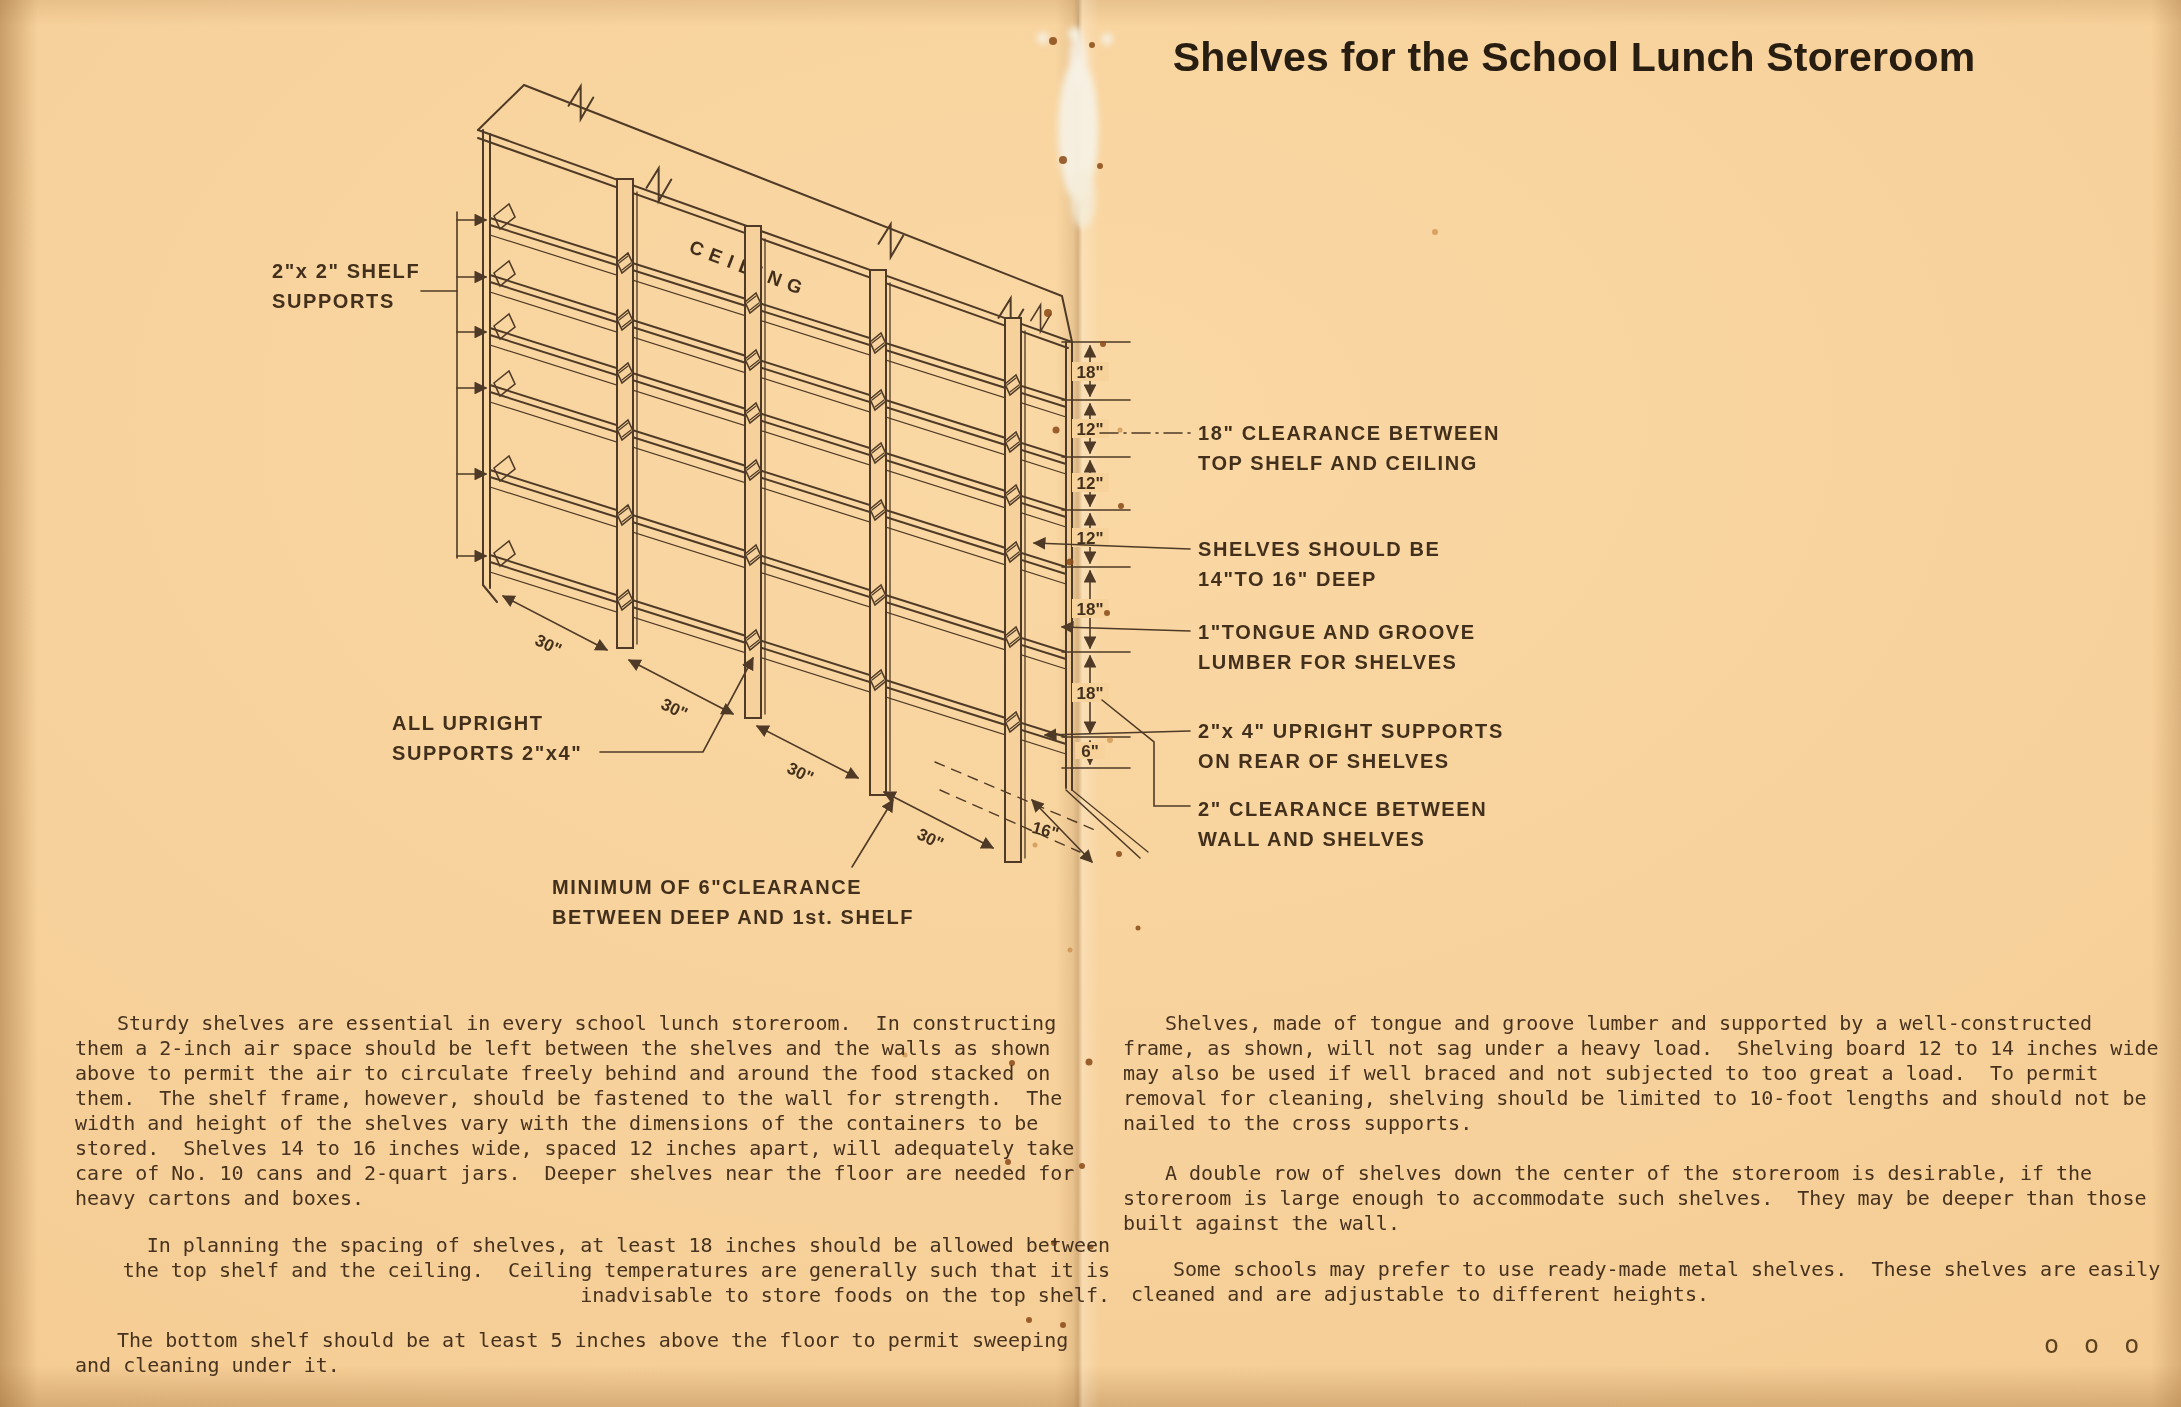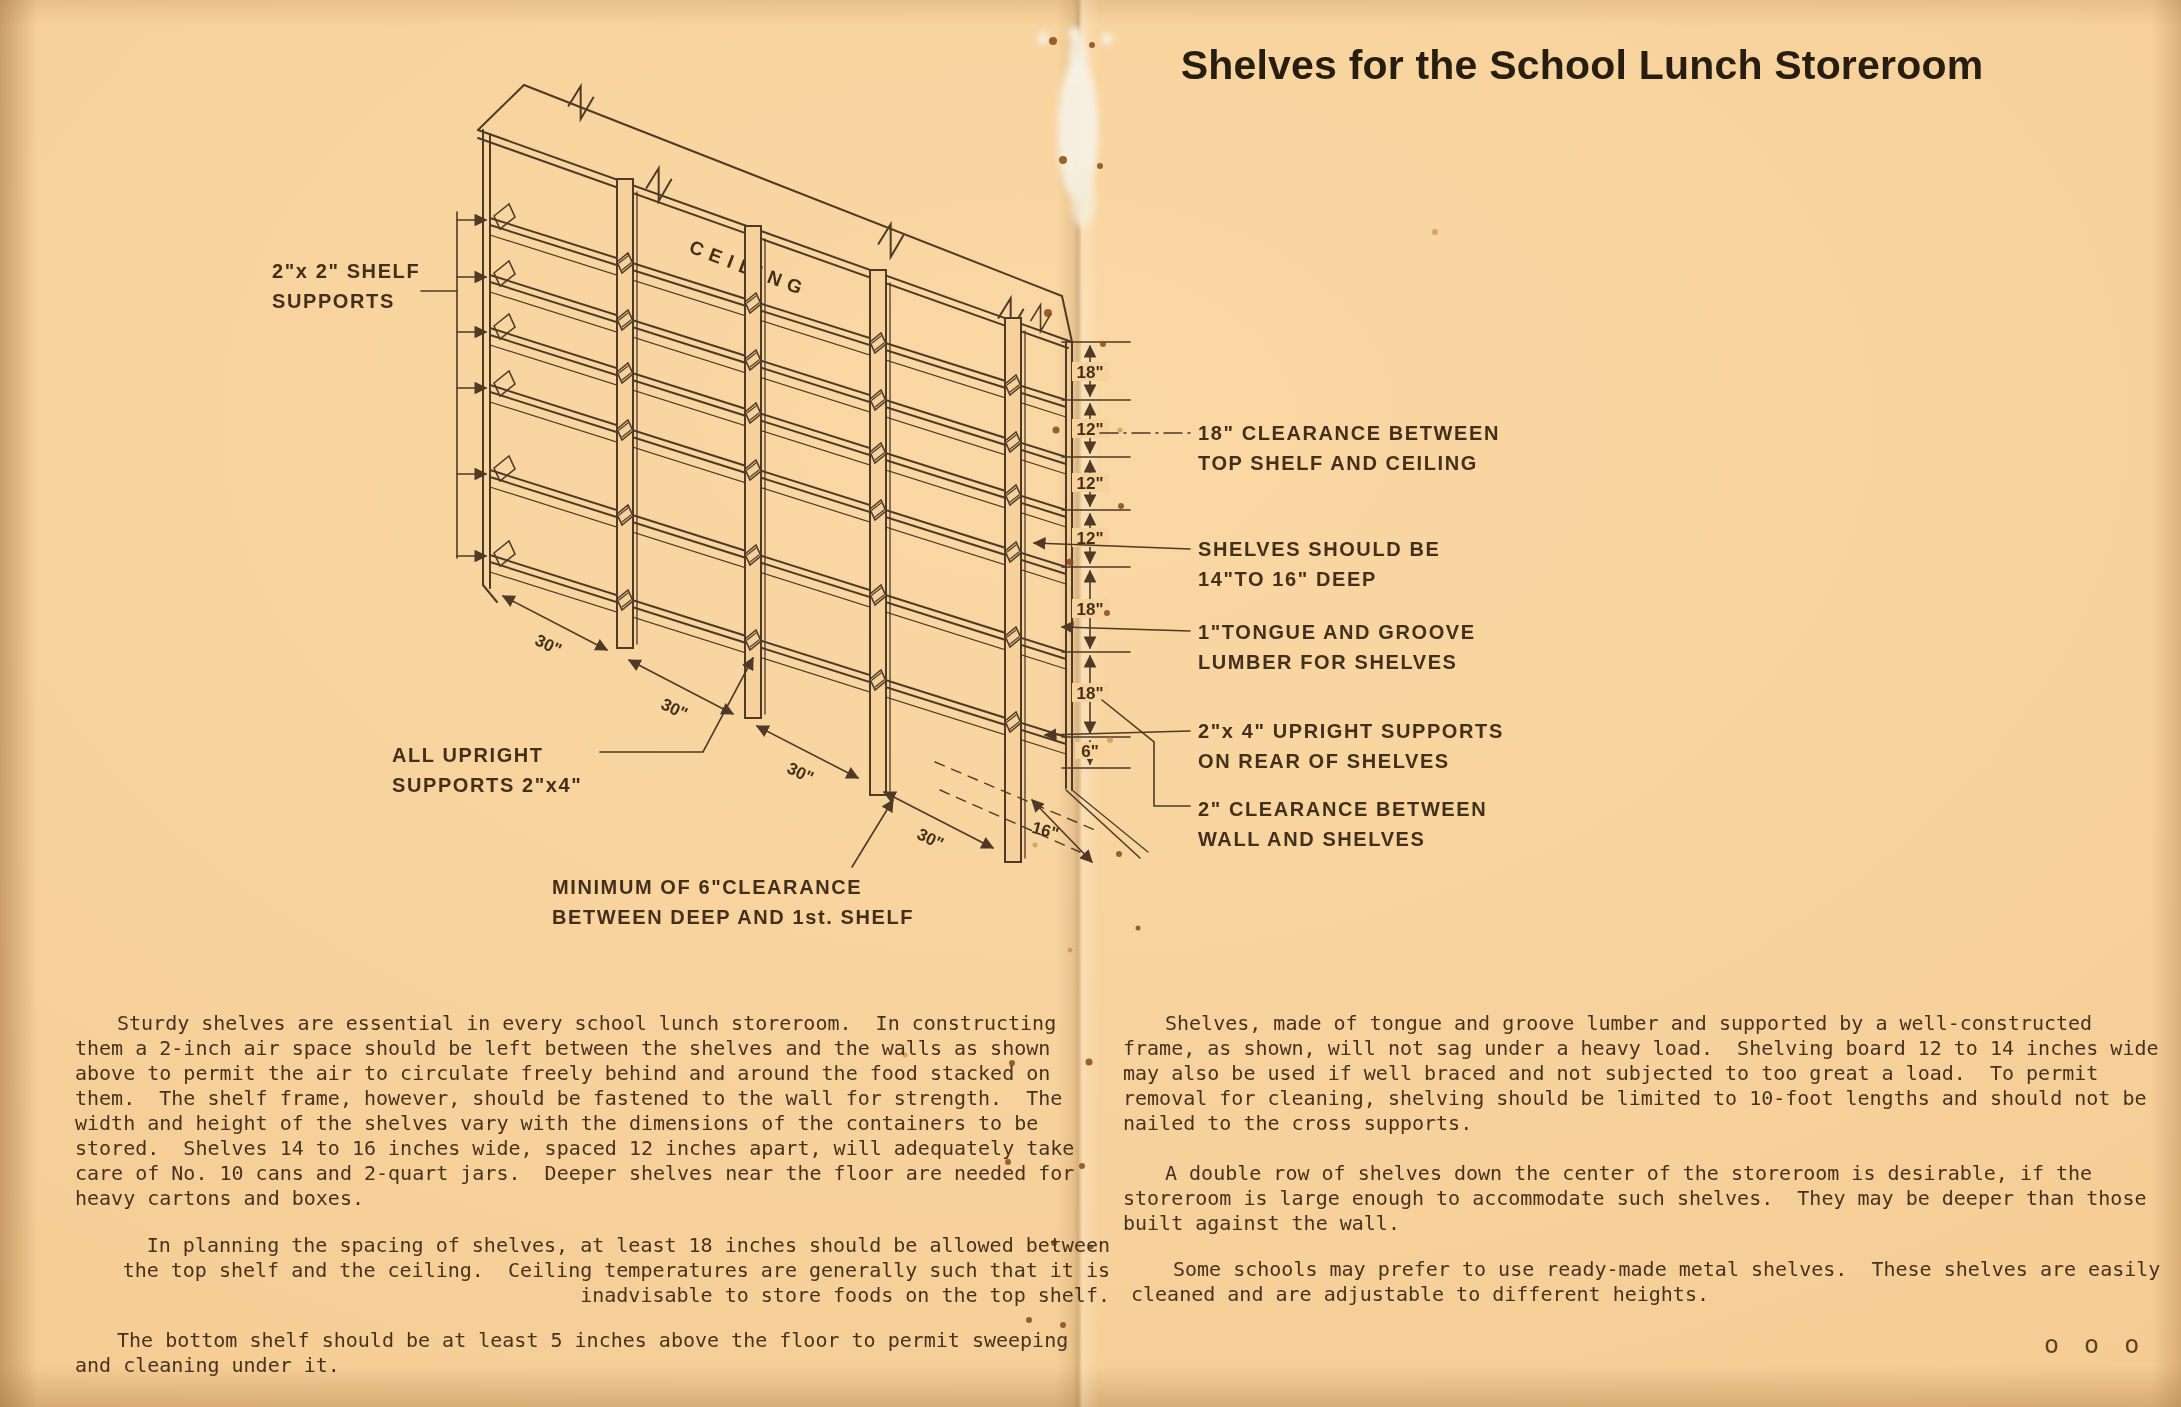--- a/index.html
+++ b/index.html
@@ -13,21 +13,21 @@
         background:linear-gradient(270deg, rgba(146,96,44,.28), rgba(146,96,44,0));}
   .edge-b{position:absolute;left:0;bottom:0;width:100%;height:42px;
         background:linear-gradient(0deg, rgba(146,96,44,.30), rgba(146,96,44,0));}
   .edge-t{position:absolute;left:0;top:0;width:100%;height:26px;
         background:linear-gradient(180deg, rgba(146,96,44,.16), rgba(146,96,44,0));}
   .fold{position:absolute;left:1056px;top:0;width:44px;height:100%;
         background:linear-gradient(90deg, rgba(140,95,45,0) 0%, rgba(140,95,45,.14) 38%,
                    rgba(118,74,32,.26) 50%, rgba(255,248,235,.28) 60%, rgba(140,95,45,0) 100%);}
   svg.art{position:absolute;left:0;top:0;z-index:2;}
   .txt{position:absolute;z-index:3;color:#3f2d1a;}
-  h1.title{position:absolute;left:1165px;top:30px;width:810px;margin:12px;text-align:center;
+  h1.title{position:absolute;left:1165px;top:30px;width:810px;margin:4px;text-align:center;
         font-size:41px;font-weight:bold;letter-spacing:.2px;color:#271d11;z-index:3;}
   .callout{font-size:20px;font-weight:600;letter-spacing:1.6px;line-height:30px;
         white-space:nowrap;color:#43301c;}
   .para{position:absolute;z-index:3;margin:11px;font-family:"DejaVu Sans Mono",monospace;
         font-size:20px;line-height:25px;color:#46321e;white-space:pre-wrap;text-indent:42px;}
   .ooo{position:absolute;left:2044px;top:1330px;z-index:3;font-family:"DejaVu Sans Mono",monospace;
         font-size:25px;letter-spacing:5px;color:#5d421f;}
 </style>
 </head>
 <body>
@@ -285,21 +285,21 @@
     <div>LUMBER FOR SHELVES</div>
   </div>
   <div class="txt callout" style="left:1198px;top:716px;">
     <div>2"x 4" UPRIGHT SUPPORTS</div>
     <div>ON REAR OF SHELVES</div>
   </div>
   <div class="txt callout" style="left:1198px;top:794px;">
     <div>2" CLEARANCE BETWEEN</div>
     <div>WALL AND SHELVES</div>
   </div>
-  <div class="txt callout" style="left:392px;top:740px;">
+  <div class="txt callout" style="left:392px;top:708px;">
     <div>ALL UPRIGHT</div>
     <div>SUPPORTS 2"x4"</div>
   </div>
   <div class="txt callout" style="left:552px;top:872px;">
     <div>MINIMUM OF 6"CLEARANCE</div>
     <div>BETWEEN DEEP AND 1st. SHELF</div>
   </div>
 
   <p class="para" style="left:64px;top:1000px;width:1035px;">Sturdy shelves are essential in every school lunch storeroom.  In constructing them a 2-inch air space should be left between the shelves and the walls as shown above to permit the air to circulate freely behind and around the food stacked on them.  The shelf frame, however, should be fastened to the wall for strength.  The width and height of the shelves vary with the dimensions of the containers to be stored.  Shelves 14 to 16 inches wide, spaced 12 inches apart, will adequately take care of No. 10 cans and 2-quart jars.  Deeper shelves near the floor are needed for heavy cartons and boxes.</p>
   <p class="para" style="left:64px;top:1222px;width:1035px;text-align:right;">In planning the spacing of shelves, at least 18 inches should be allowed between the top shelf and the ceiling.  Ceiling temperatures are generally such that it is inadvisable to store foods on the top shelf.</p>

